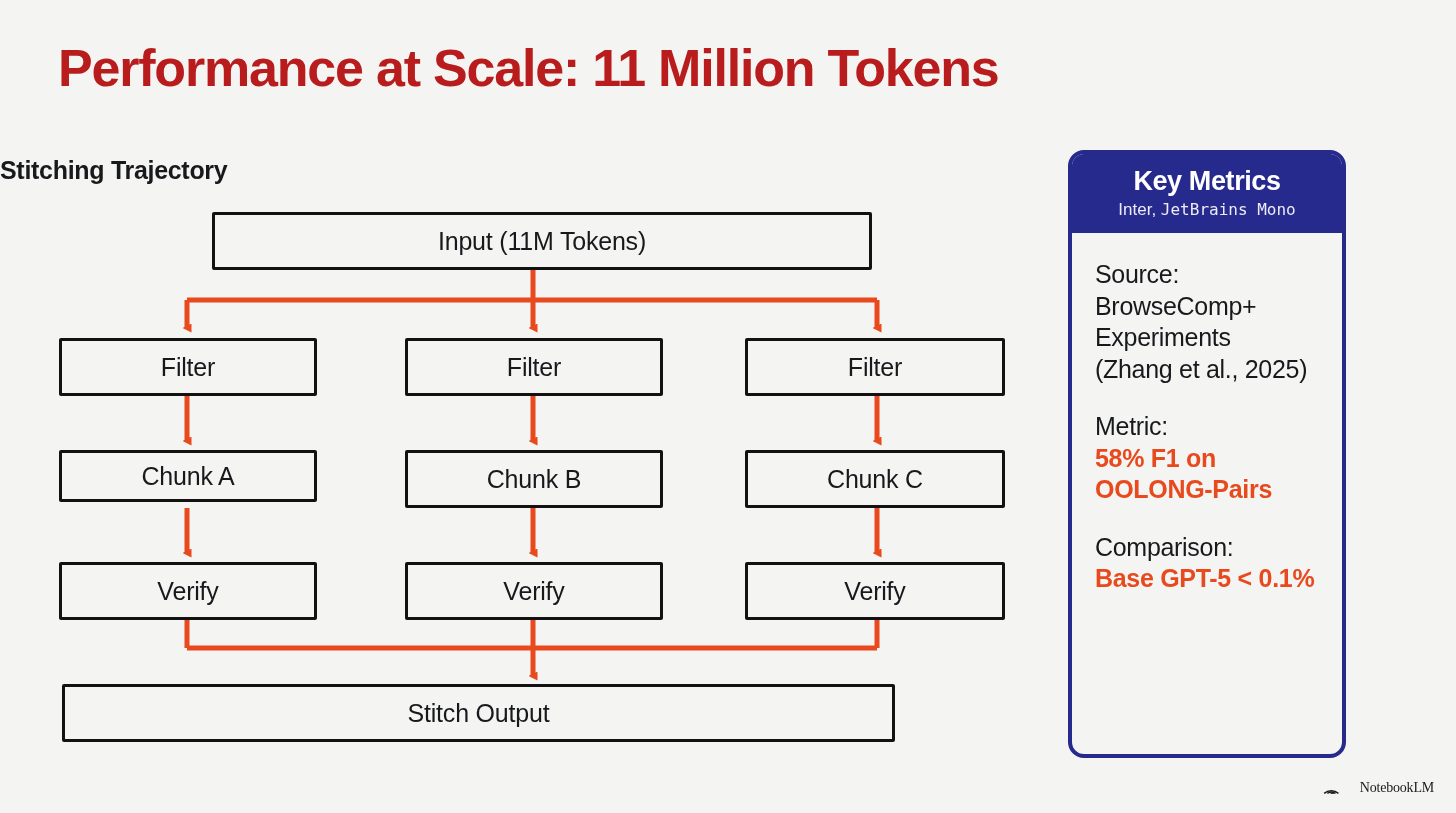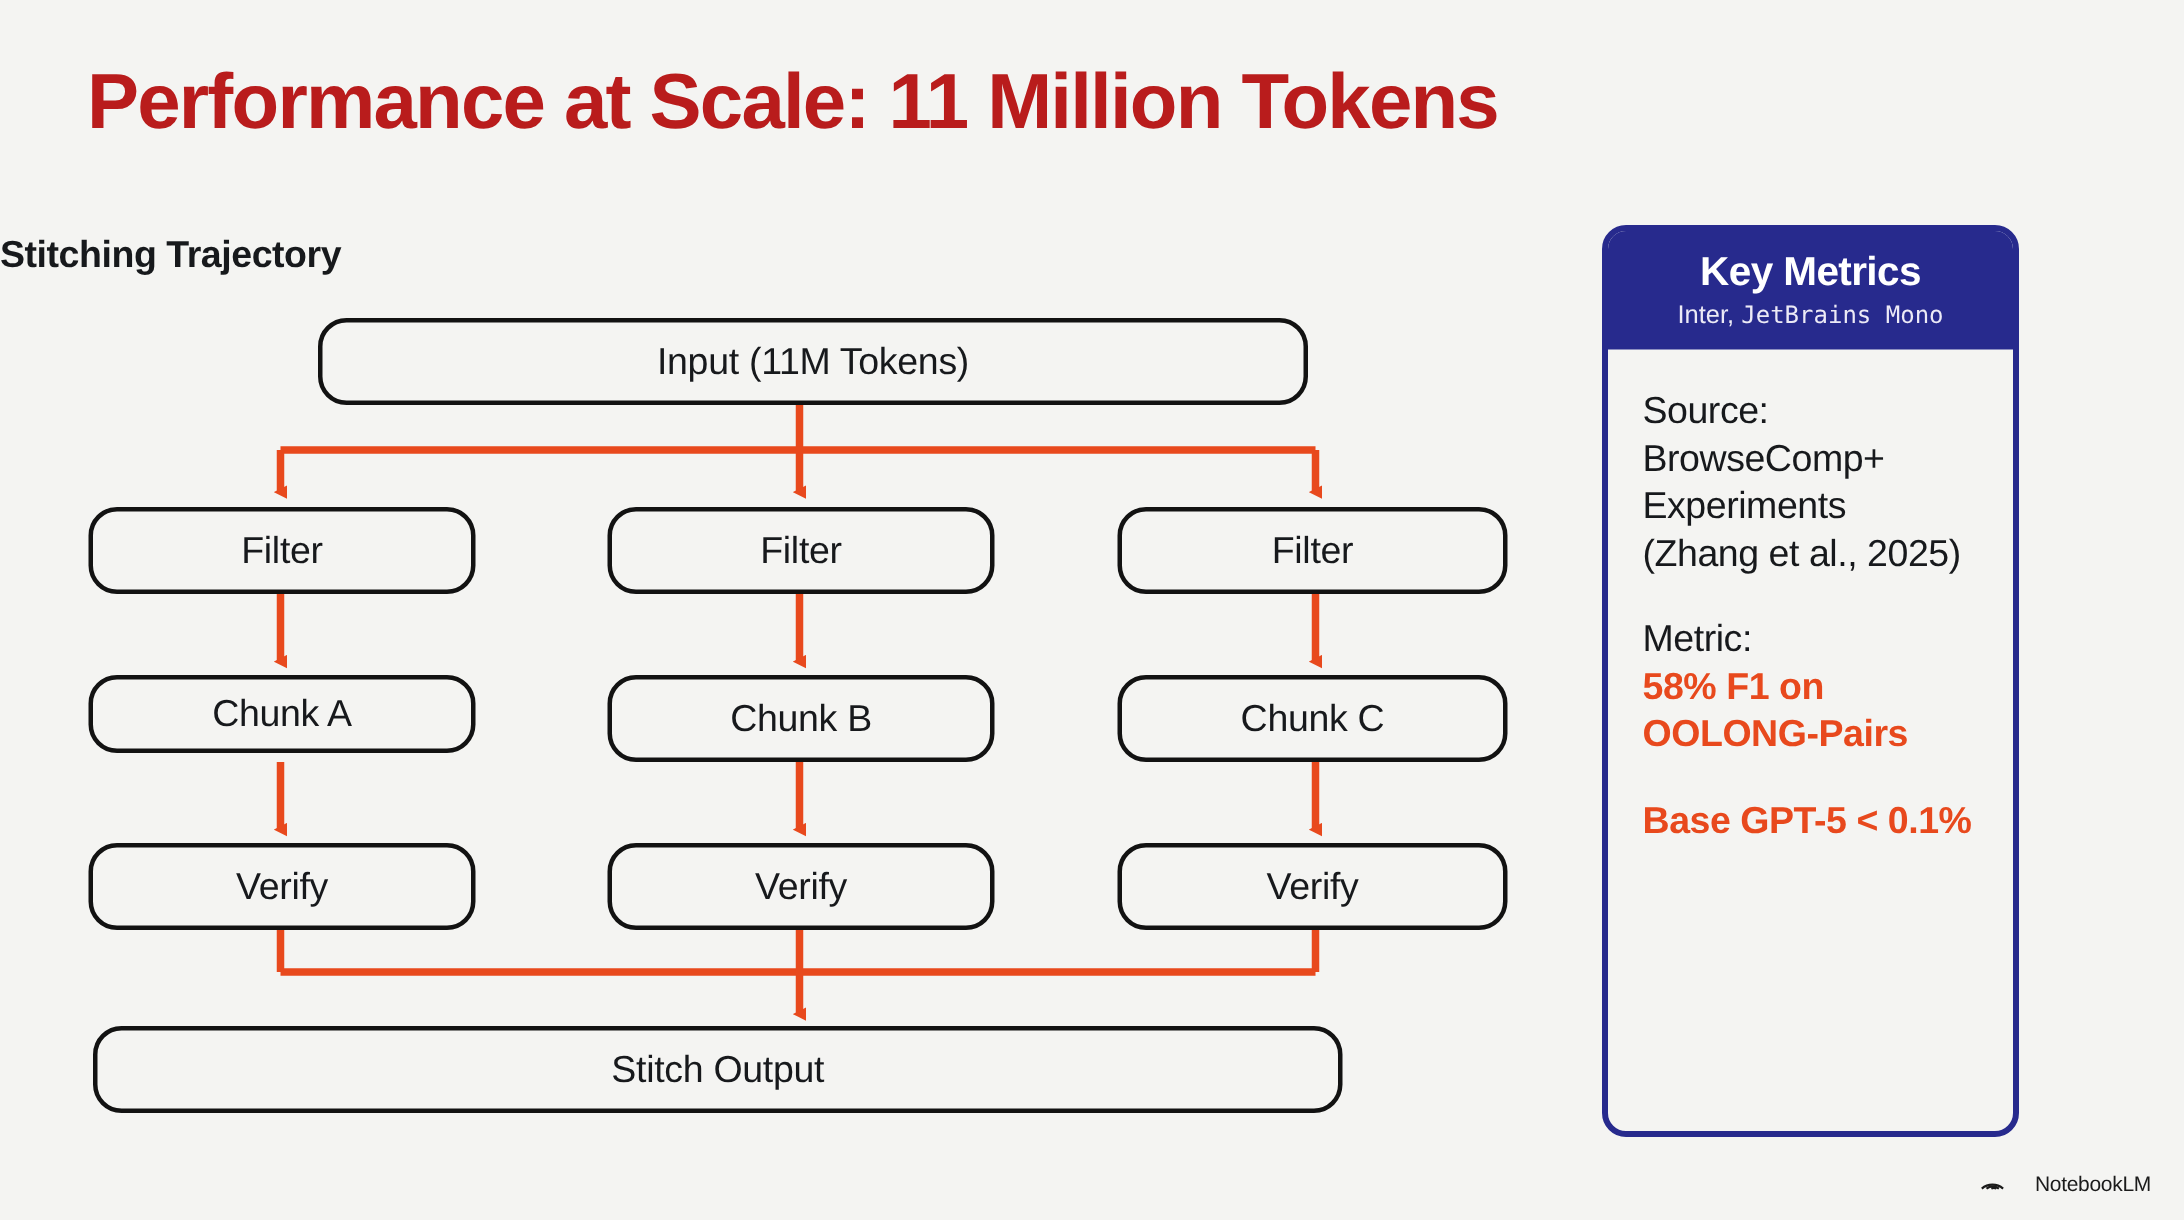--- a/index.html
+++ b/index.html
@@ -49,21 +49,21 @@
   }
   #flow-svg {
     position: absolute;
     left: 0;
     top: 0;
   }
   .node-box {
     position: absolute;
     box-sizing: border-box;
     border: 3px solid #121212;
-    border-radius: 19px;
+    border-radius: 2px;
     background: #f4f4f2;
     display: flex;
     align-items: center;
     justify-content: center;
     font-size: 25px;
     color: #17191c;
     letter-spacing: -0.2px;
   }
 
   
@@ -119,22 +119,22 @@
     line-height: 1.26;
     letter-spacing: -0.3px;
   }
 
   
   #watermark {
     position: absolute;
     right: 22px;
     bottom: 14px;
     display: flex;
-    align-items: center;
     gap: 20px;
+    font-family: Liberation Serif, serif;
   }
   #watermark-label {
     font-size: 14px;
     color: #1b1b1b;
     letter-spacing: -0.2px;
   }
 </style>
 </head>
 <body>
 
@@ -207,20 +207,21 @@
       <div class="metric-label">(Zhang et al., 2025)</div>
     </div>
 
     <div class="metric-group">
       <div class="metric-label">Metric:</div>
       <div class="metric-value">58% F1 on</div>
       <div class="metric-value">OOLONG-Pairs</div>
     </div>
 
     <div class="metric-group">
+      <div class="metric-label">Comparison:</div>
       <div class="metric-value">Base GPT-5 &lt; 0.1%</div>
     </div>
 
   </div>
 </div>
 
 <div id="watermark">
   <span>
     <svg width="17" height="15" viewBox="0 0 17 15">
       <g fill="none" stroke="#1b1b1b" stroke-width="1.5">

